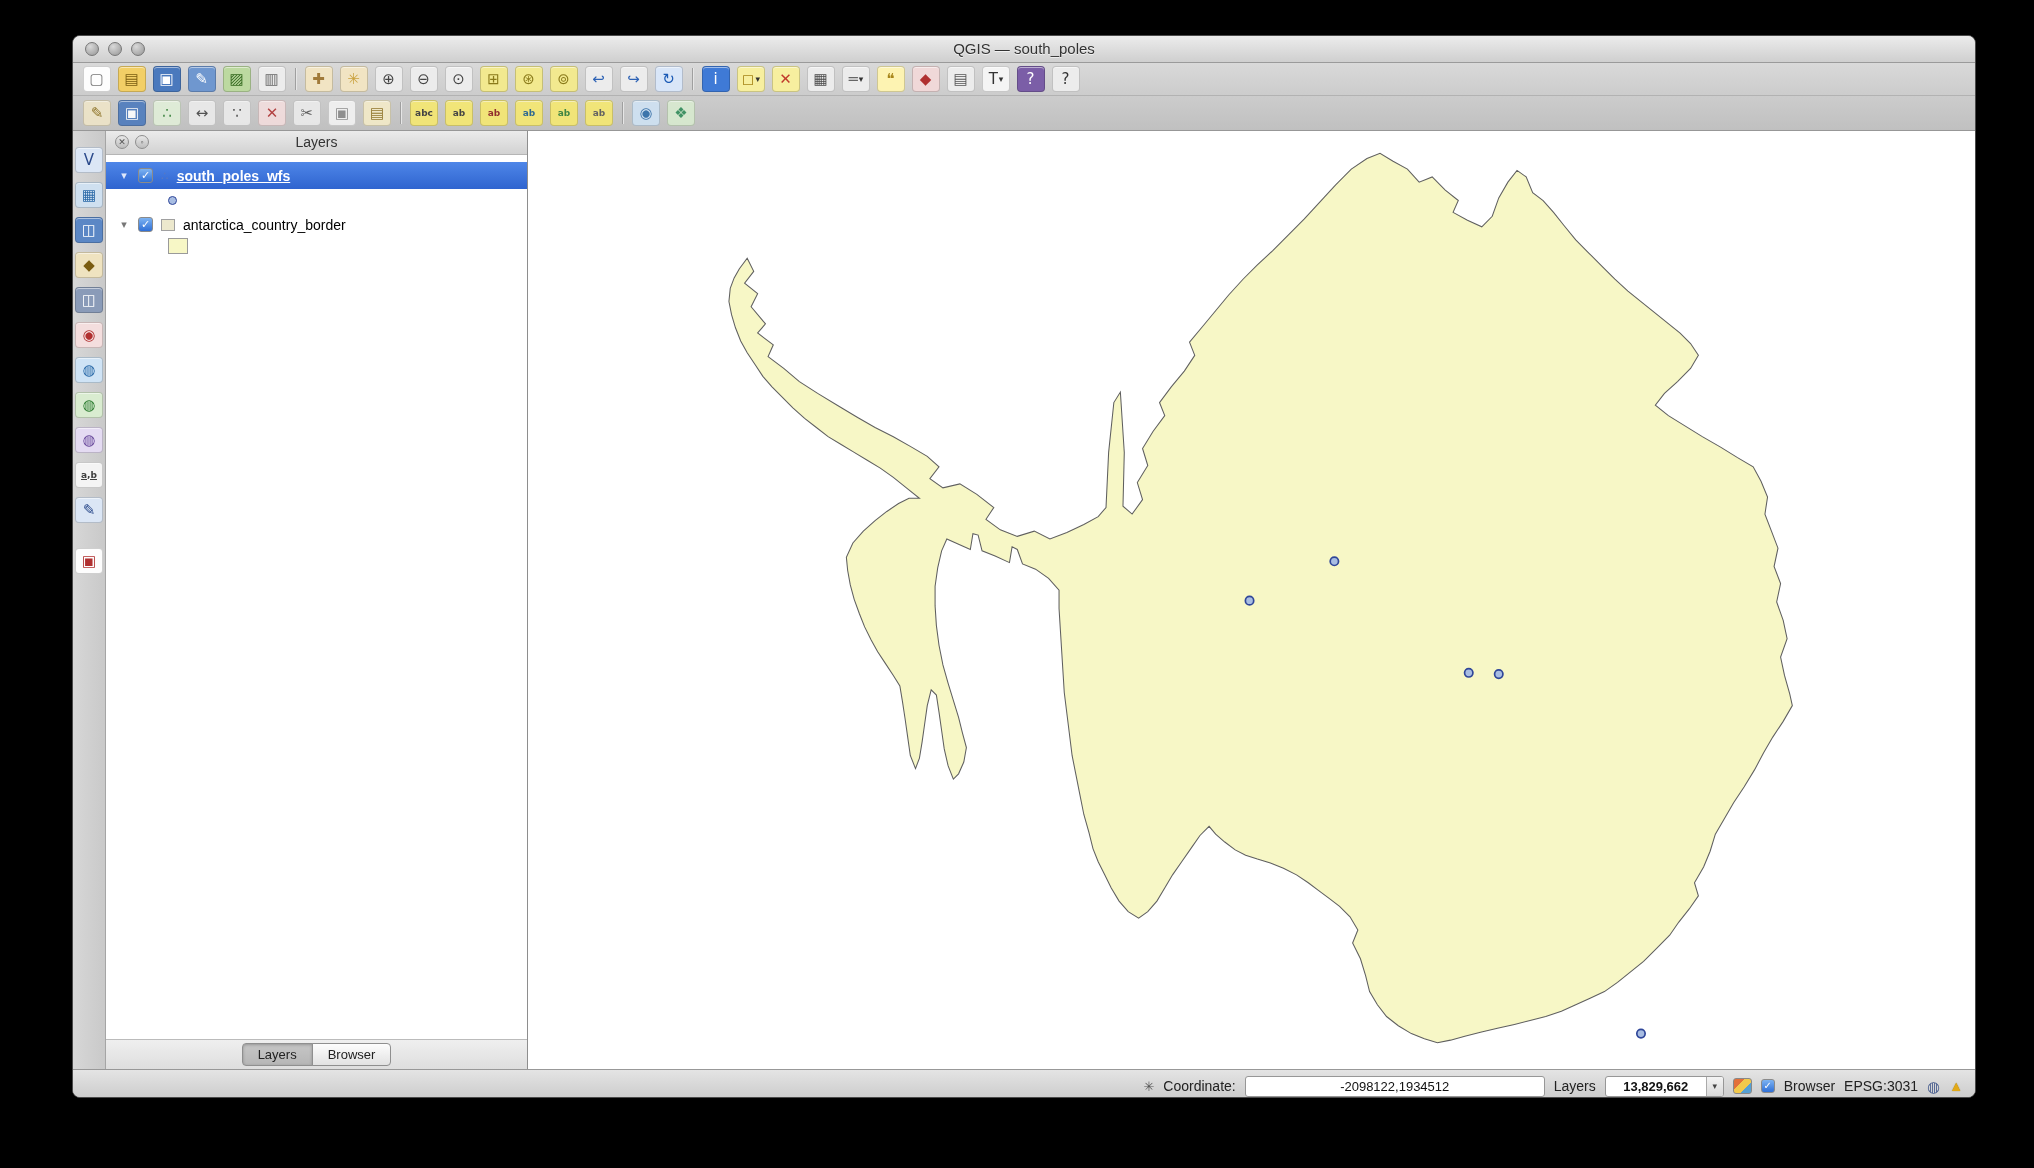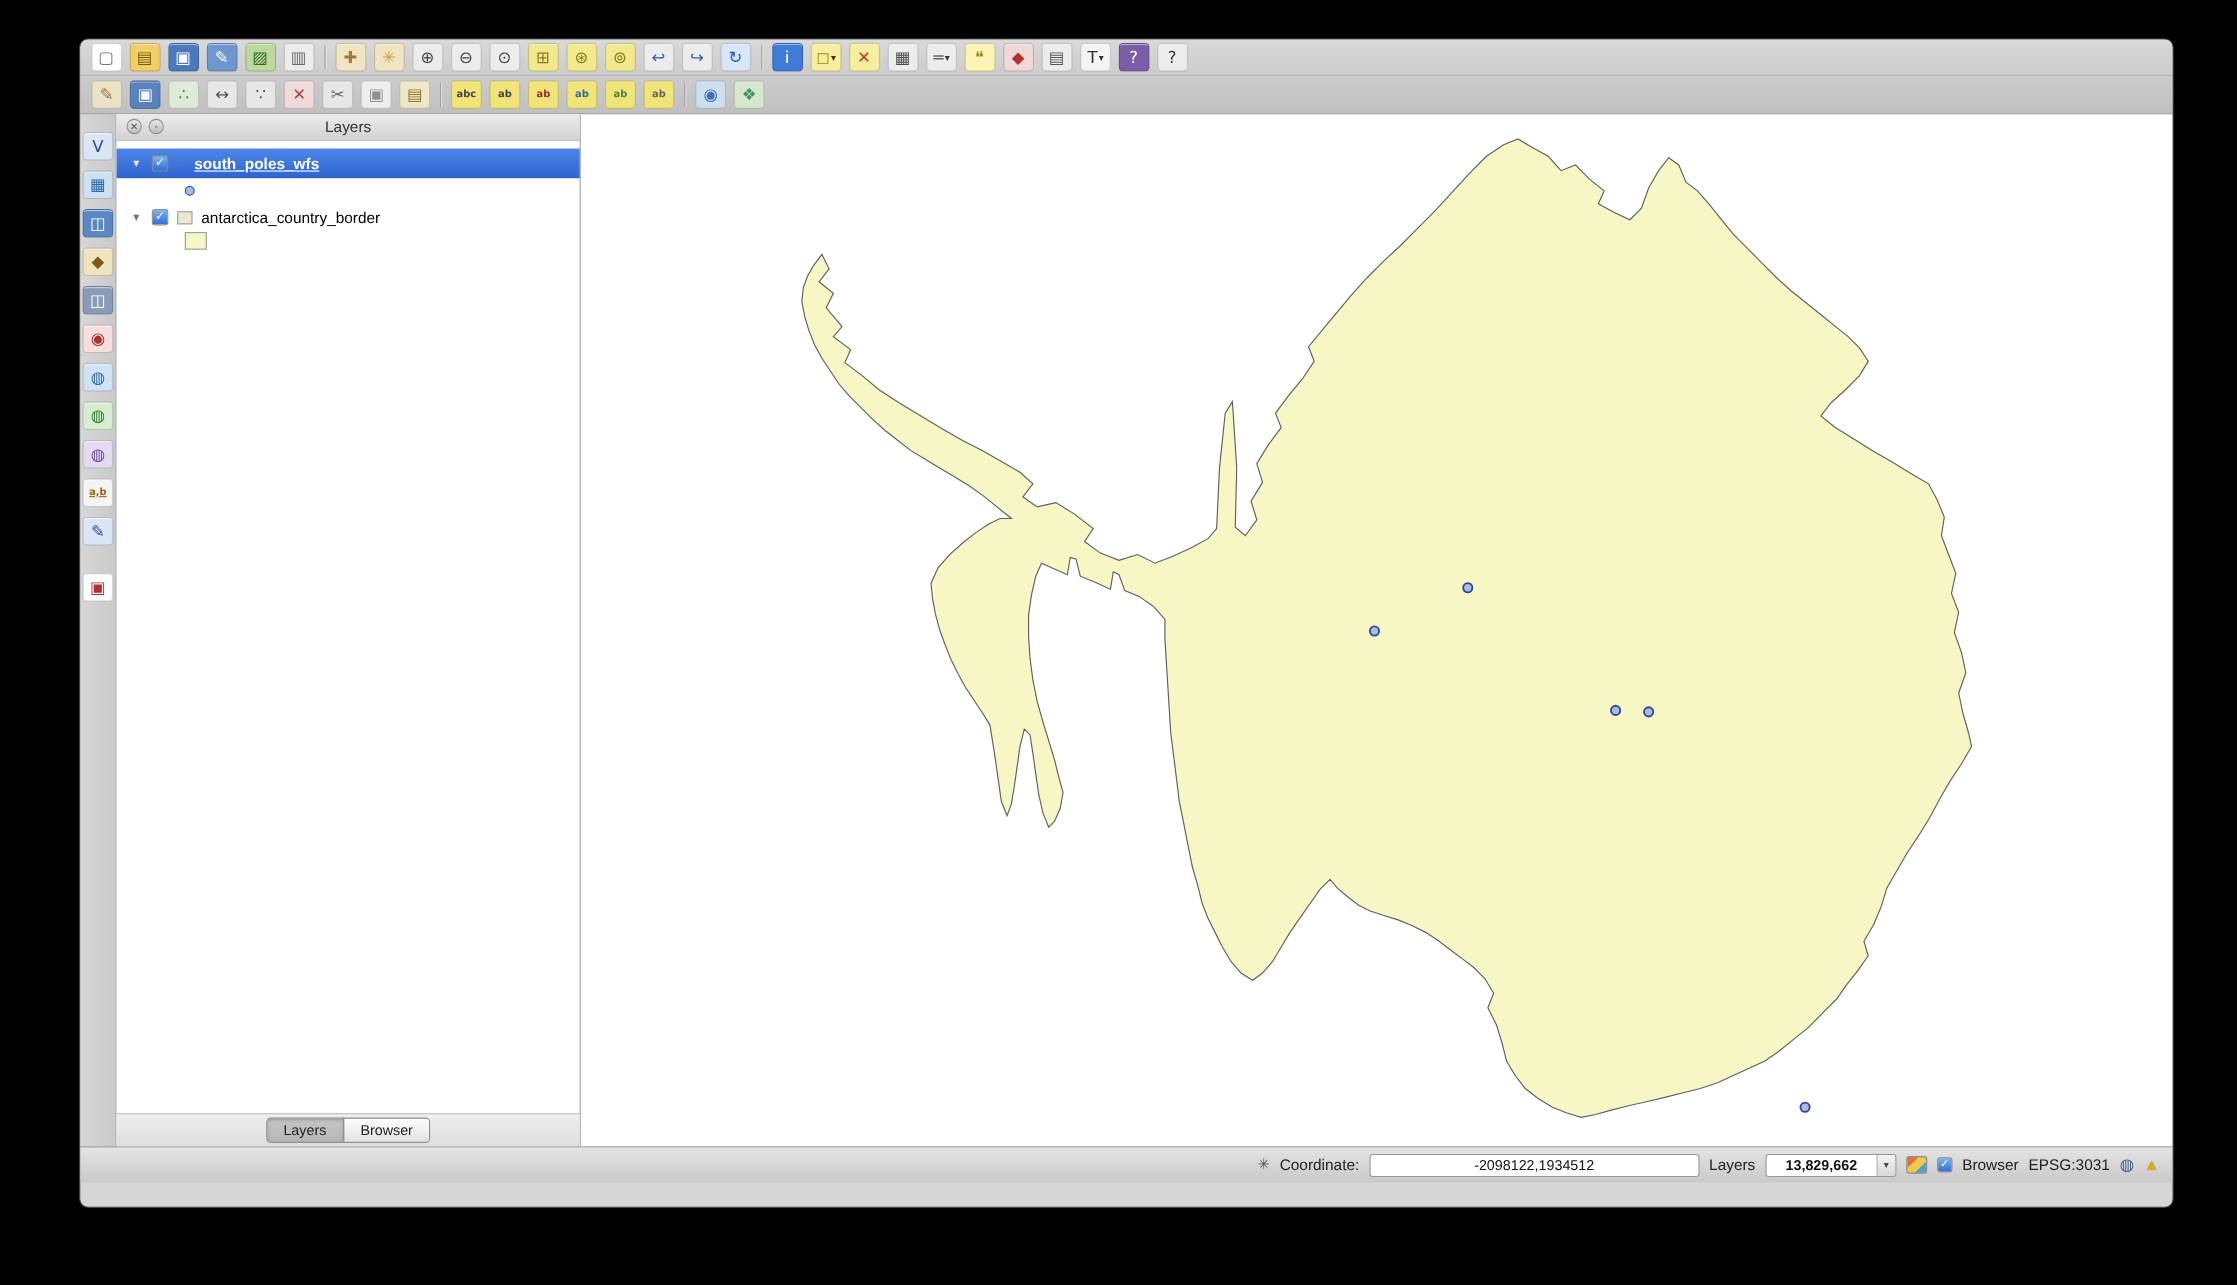--- a/index.html
+++ b/index.html
@@ -86,20 +86,28 @@
   .sb-check .check{color:#fff;font-size:10px;font-weight:bold;line-height:1;}
   .crs-icon{font-size:15px;color:#445a8c;line-height:1;}
   .warn-icon{font-size:14px;color:#e2a918;line-height:1;text-shadow:0 0 1px #8a6a00;}
 </style>
 </head>
 <body>
 
 <div class="desktop">
   <div class="window">
 
+    <div class="titlebar">
+      <div class="traffic">
+        <span class="light"></span>
+        <span class="light"></span>
+        <span class="light"></span>
+      </div>
+      <div class="title">QGIS — south_poles</div>
+    </div>
 
     <div class="toolbar row1">
       <div class="tb-group">
 
           <div class="tb-icon" style="background: rgb(253, 253, 253); color: rgb(119, 119, 119);">
             <span class="g">▢</span>
             <span class="dd"></span>
           </div>
 
           <div class="tb-icon" style="background: rgb(242, 207, 102); color: rgb(122, 92, 16);">
@@ -357,21 +365,21 @@
           </div>
 
           <div class="tb-icon" style="background: rgb(217, 236, 208); color: rgb(46, 125, 50);">
             <span class="g">◍</span>
           </div>
 
           <div class="tb-icon" style="background: rgb(228, 219, 242); color: rgb(106, 74, 156);">
             <span class="g">◍</span>
           </div>
 
-          <div class="tb-icon" style="background: rgb(244, 244, 244); color: #a16207; text-decoration: underline;">
+          <div class="tb-icon" style="background: rgb(244, 244, 244); color: #404040; text-decoration: underline;">
             <span class="g small">a,b</span>
           </div>
 
           <div class="tb-icon" style="background: rgb(219, 230, 245); color: rgb(43, 74, 139);">
             <span class="g">✎</span>
           </div>
 
           <div class="tb-icon" style="background: rgb(253, 253, 253); color: rgb(176, 48, 48);">
             <span class="g">▣</span>
           </div>

